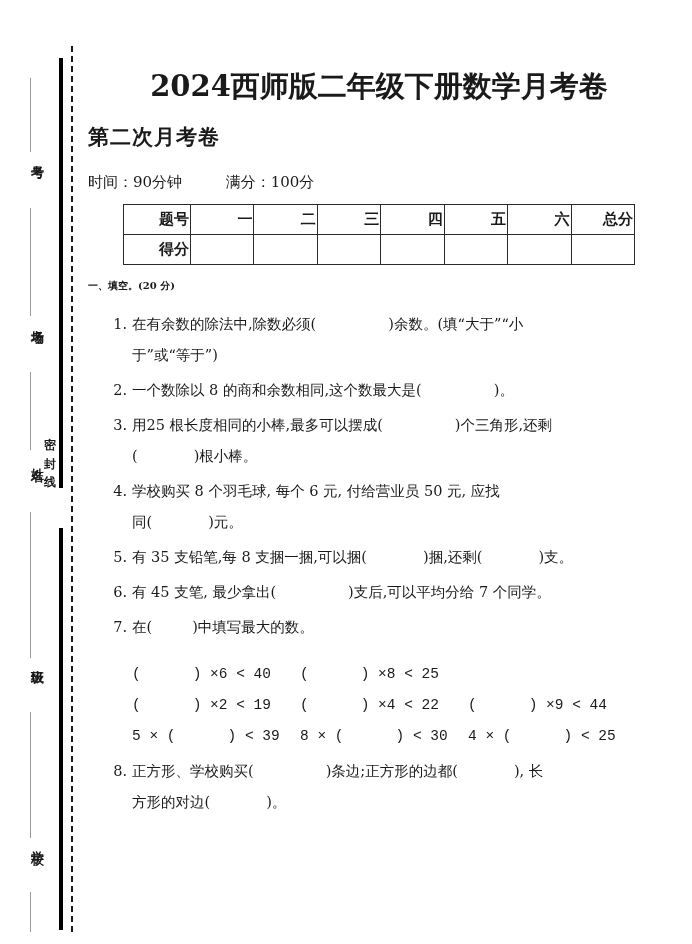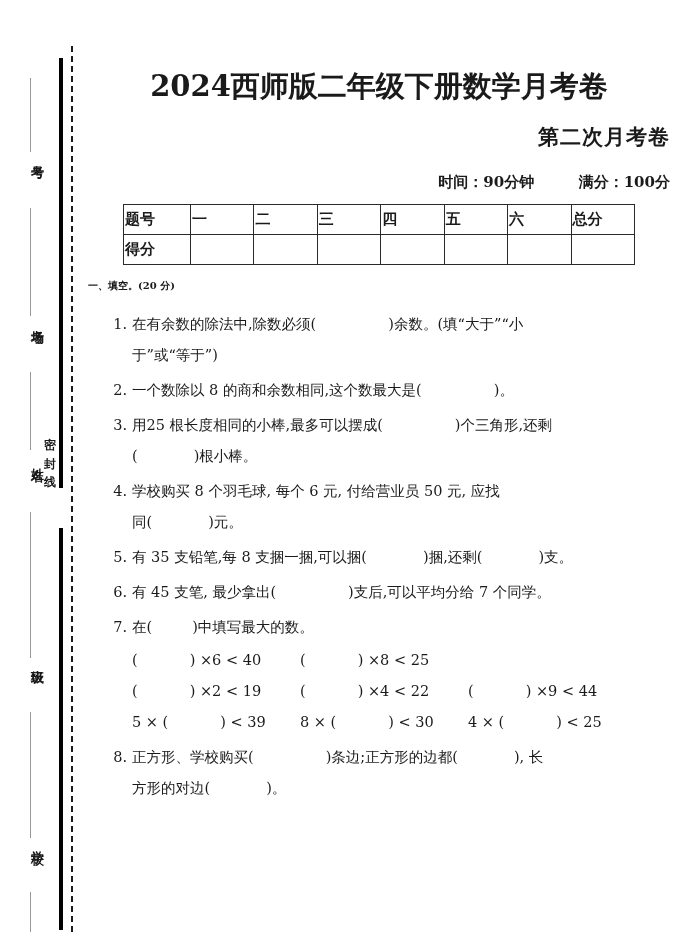--- a/index.html
+++ b/index.html
@@ -103,44 +103,44 @@
     margin: 62px 0 0 0;
     text-align: center;
     font-size: 29px;
     font-weight: 700;
     letter-spacing: 0px;
     line-height: 1.15;
     font-family: "DejaVu Serif", "Liberation Serif", serif;
   }
   #paper-subtitle {
     margin: 20px 0 0 0;
-    text-align: right;
+    text-align: left;
     font-size: 21px;
     font-weight: 700;
     letter-spacing: 1px;
   }
   #exam-meta {
     margin: 22px 0 0 0;
-    text-align: right;
+    text-align: left;
     font-size: 15px;
-    font-weight: 700;
+    font-weight: 400;
   }
   #exam-meta .gap { display: inline-block; width: 34px; }
 
   
   #score-table {
     margin: 12px auto 0 auto;
     border-collapse: collapse;
     width: 512px;
     table-layout: fixed;
   }
   #score-table td {
     border: 1px solid #2a2a2a;
     height: 27px;
-    text-align: left;
+    text-align: right;
     vertical-align: middle;
     font-size: 15px;
     font-weight: 700;
     font-family: Liberation Sans, sans-serif;
   }
   #score-table td.head-cell { width: 64px; }
 
   
   .section-head {
     margin: 14px 0 16px 0;
@@ -170,21 +170,22 @@
     text-align: right;
     font-size: 14.5px;
   }
   .qtext { display: block; }
   .blank-sm { display: inline-block; width: 40px; }
   .blank-md { display: inline-block; width: 56px; }
   .blank-lg { display: inline-block; width: 72px; }
 
   
   .ineq-grid {
-    margin-top: 2px;
+    margin-top: 16px;
+    font-family: Liberation Mono, monospace;
   }
   .ineq-row {
     display: flex;
     line-height: 31px;
   }
   .ineq-cell {
     width: 168px;
     font-size: 14.5px;
     white-space: nowrap;
   }

